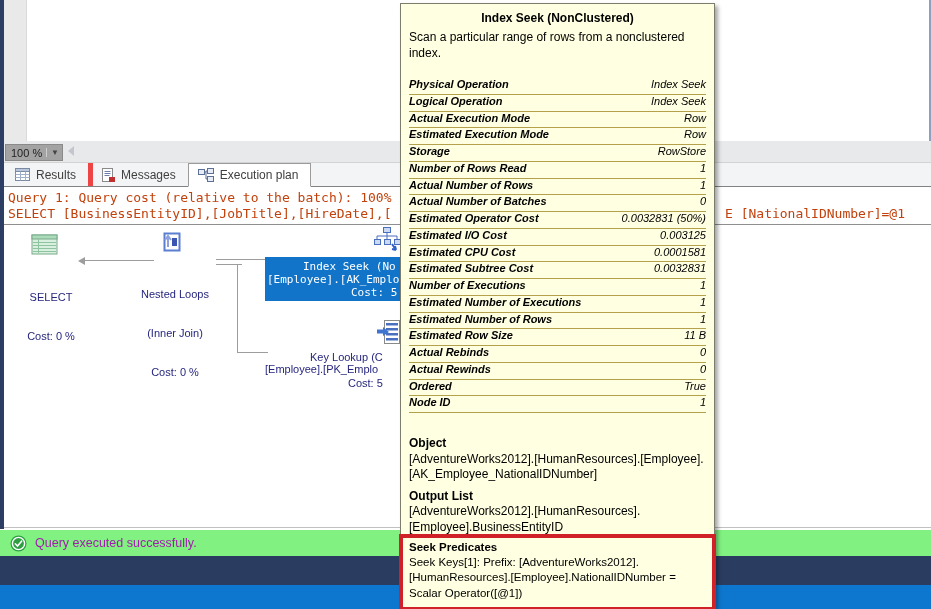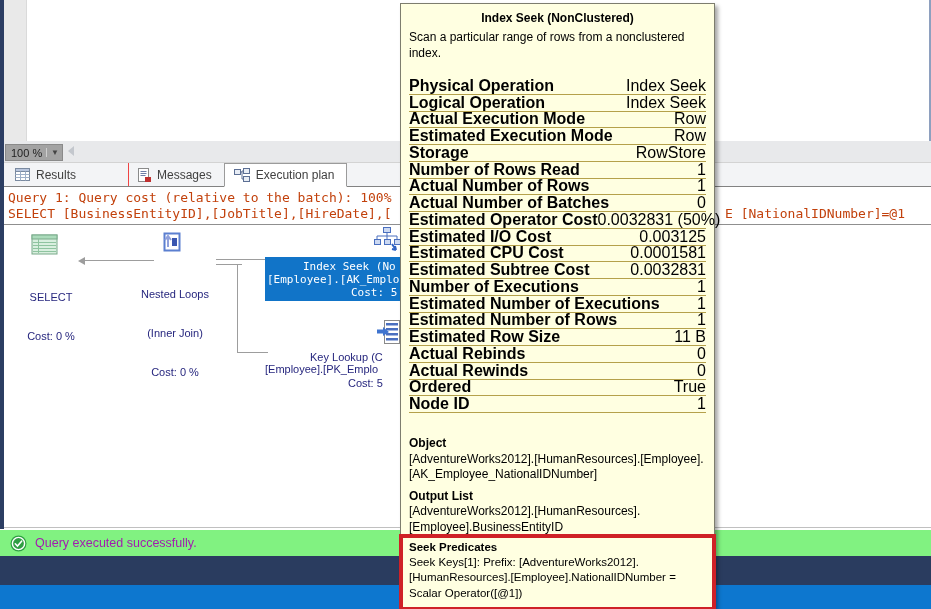--- a/index.html
+++ b/index.html
@@ -18,21 +18,21 @@
   .zoom-dd{ position:absolute; left:1px; top:3px; width:58px; height:17px; background:#a3a3a3; border:1px solid #8a8a8a;
             font-size:11px; color:#222; display:flex; align-items:center; padding:0 3px 0 5px; cursor:default; }
   .zoom-dd .caret{ margin-left:auto; font-size:8px; color:#444; border-left:1px solid #cfcfcf; padding-left:4px; }
   .scroll-arrow{ position:absolute; left:64px; top:5px; width:0; height:0;
                  border-top:5px solid transparent; border-bottom:5px solid transparent; border-right:6px solid #c3c7cd; }
 
   
   .tab-bar{ left:4px; top:163px; width:927px; height:24px; background:#f3f4f6; border-bottom:1px solid #828282;
             display:flex; align-items:flex-end; padding-left:3px; }
   .tab{ height:23px; display:flex; align-items:center; gap:6px; padding:0 12px 0 8px; font-size:12px; color:#404040; cursor:default; }
-  .tab.inactive + .tab.inactive{ border-left:1px solid #ef4444;margin-left:40px; }
+  .tab.inactive + .tab.inactive{ border-left:5px solid #ef4444; }
   .tab.active{ background:#fff; border:1px solid #9b9b9b; border-bottom:1px solid #ffffff; margin-bottom:-1px; position:relative; z-index:2; height:24px; }
 
   
   .plan-pane{ left:4px; top:187px; width:927px; height:341px; background:#fff; border-bottom:1px solid #c0c0c0; }
   .mono{ font-family:"DejaVu Sans Mono", monospace; }
   .qline{ position:absolute; font-size:13px; line-height:15px; color:#c2410c; white-space:pre; }
   .qsep{ position:absolute; left:0; right:0; top:37px; height:1px; background:#8f8f8f; }
   .node-text{ position:absolute; font-size:11px; line-height:13px; color:#26267e; white-space:pre; }
   .center{ text-align:center; }
   .conn{ position:absolute; background:#9d9d9d; }
@@ -45,21 +45,21 @@
   .bar-green .msg{ font-size:12.5px; color:#a21caf; }
   .bar-navy{ left:0; top:556px; width:931px; height:29px; background:#2a3c5f; }
   .bar-blue{ left:0; top:585px; width:931px; height:24px; background:#0d77cf; }
 
   
   .tooltip{ left:400px; top:3px; width:315px; height:606px; background:#ffffe1; border:1px solid #7d7d6e;
             box-shadow:3px 3px 4px rgba(0,0,0,0.35); z-index:10; color:#000; }
   .tt-title{ position:absolute; left:0; right:0; top:7px; text-align:center; font-size:12px; font-weight:bold; }
   .tt-desc{ position:absolute; left:8px; right:10px; top:25px; font-size:12px; line-height:16px; }
   .tt-rows{ position:absolute; left:8px; right:8px; top:74px; }
-  .tt-row{ height:16.75px; display:flex; justify-content:space-between; align-items:center; border-bottom:1px solid #b5a14b; font-size:16px; }
+  .tt-row{ height:16.75px; display:flex; justify-content:space-between; border-bottom:1px solid #b5a14b; font-size:11px;font-style:italic; }
   .tt-row .lbl{ font-weight:bold; white-space:pre; }
   .tt-row .val{ white-space:pre; }
   .tt-obj{ position:absolute; left:8px; right:8px; top:432px; font-size:12px; line-height:15.5px; }
   .tt-h{ font-weight:bold; }
   .tt-h.gap{ margin-top:6px; }
   .tt-seek{ position:absolute; left:-2px; right:-2px; top:530px; height:77px; border:4px solid #cf2127; background:#ffffe1;
             padding:2px 6px; font-size:11.5px; line-height:15.2px; }
 
   svg{ display:block; }
 </style>

